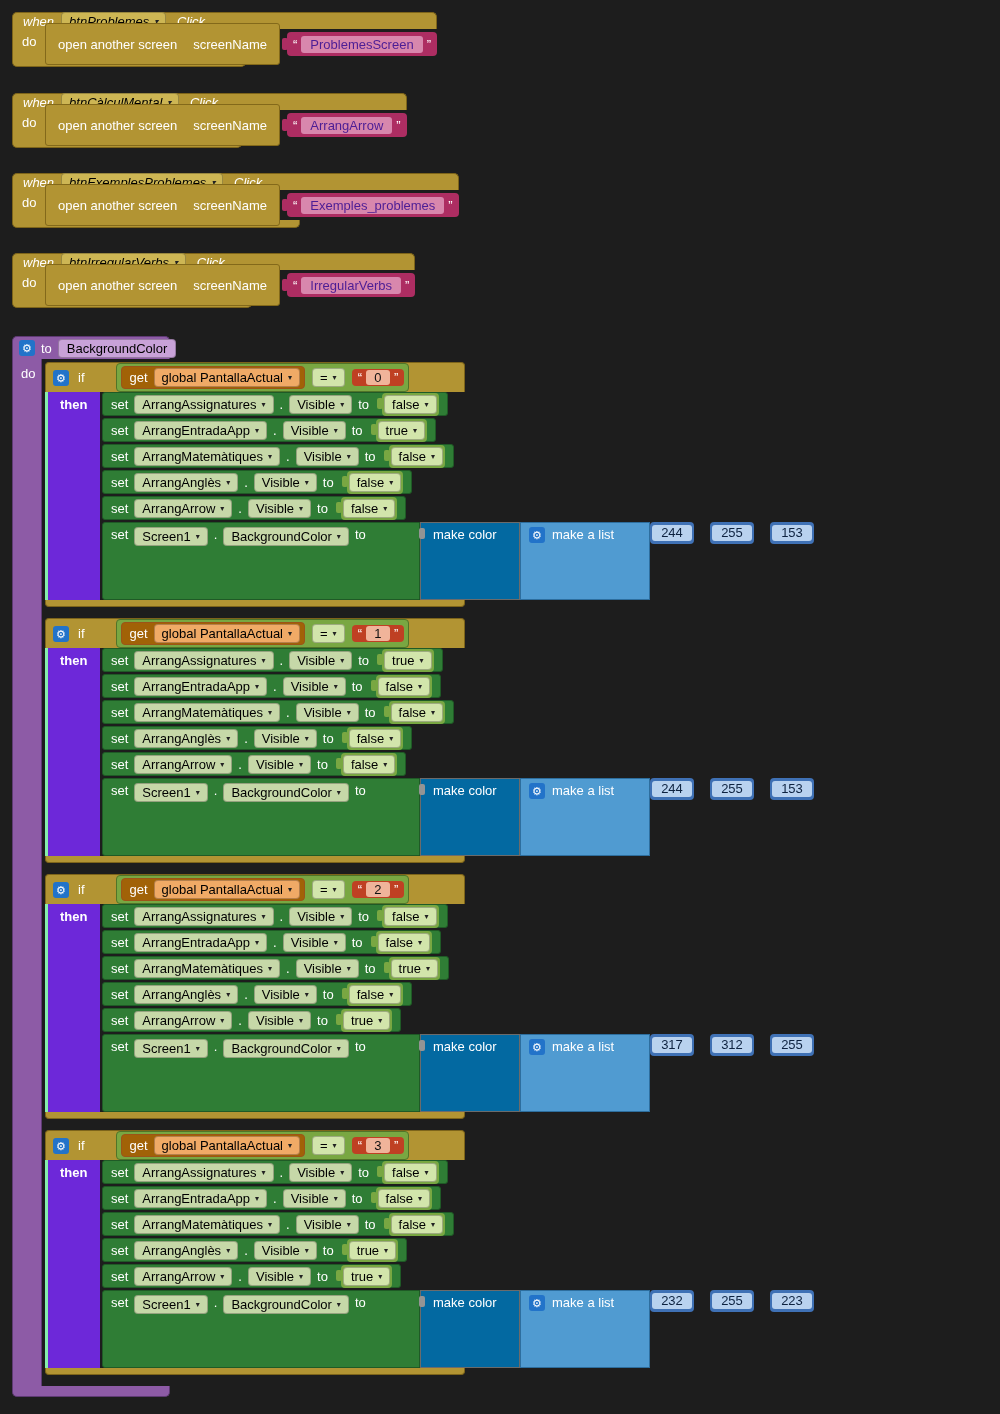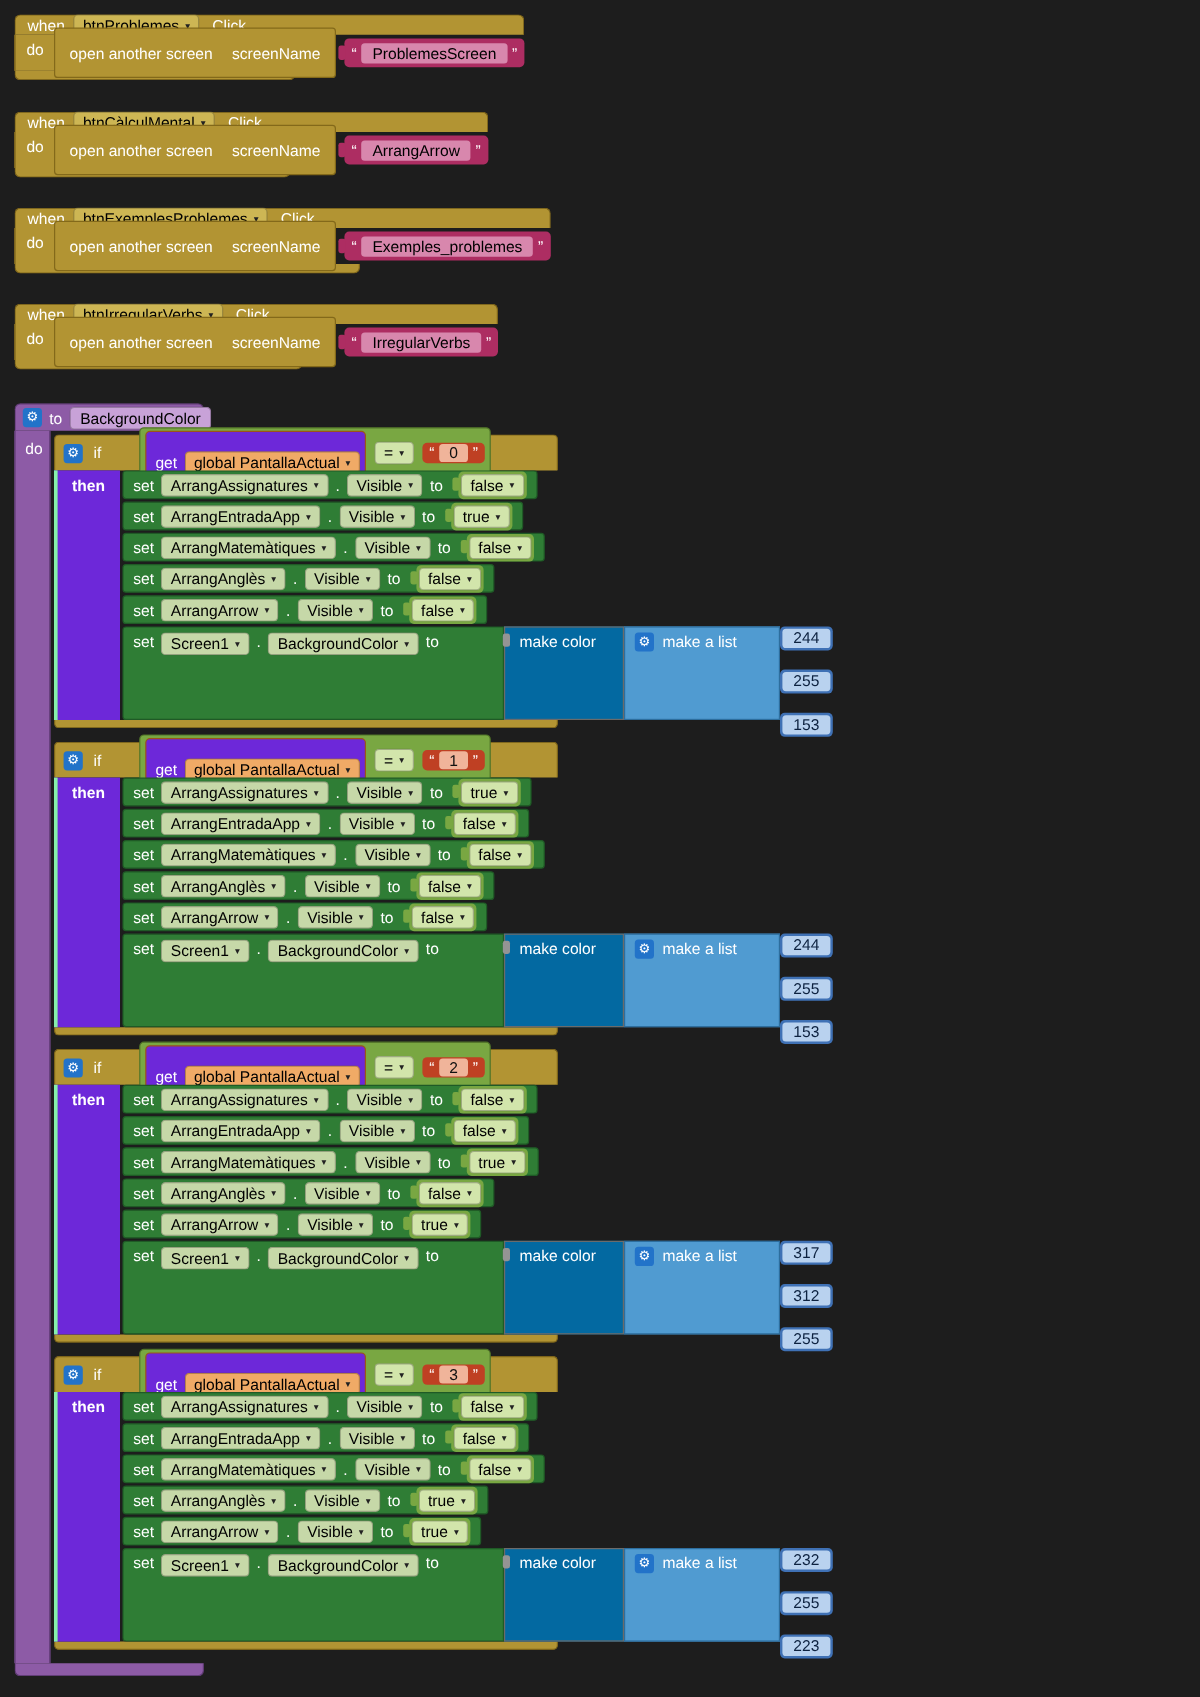--- a/index.html
+++ b/index.html
@@ -33,21 +33,21 @@
     background:#2273c9; border-radius:3px;
     color:#fff; font-size:11px; line-height:16px;
     display:inline-flex; align-items:center; justify-content:center;
   }
 
   
   .event { }
   .ev-header {
     background:#b29433; border:1px solid #7d641a; border-bottom:none;
     height:17px; display:flex; align-items:center; gap:7px;
-    padding:1px 10px; border-radius:5px 5px 0 0;
+    padding:1px 10px; border-radius:5px 5px 0 0;font-style:italic;
   }
   .ev-row { display:flex; align-items:center; height:30px; }
   .ev-do {
     width:33px; height:100%; background:#b29433;
     border-left:1px solid #7d641a; padding:5px 0 0 9px;
   }
   .stmt {
     height:42px; display:flex; align-items:center; gap:16px;
     padding:0 12px; background:#b29433;
     border:1px solid #83691a; border-radius:3px;
@@ -56,21 +56,21 @@
     height:24px; margin-left:7px; position:relative;
     display:flex; align-items:center; gap:4px;
     background:#ad2d62; border-radius:4px; padding:0 6px;
   }
   .str::before {
     content:""; position:absolute; left:-5px; top:6px;
     width:6px; height:12px; background:#ad2d62; border-radius:2px;
   }
   .q { color:#fff; font-size:13px; }
   .str-field {
-    background:#d887ad; color:#000000; border-radius:3px;
+    background:#d887ad; color:#4c1d95; border-radius:3px;
     padding:1px 9px; white-space:nowrap;
   }
   .ev-lip {
     height:8px; background:#b29433; border:1px solid #7d641a;
     border-top:none; border-radius:0 0 5px 5px;
   }
 
   
   .proc-header {
     width:158px; height:23px; background:#8d5ba6;
@@ -101,22 +101,22 @@
     display:flex; align-items:center; gap:9px; padding:0 12px 0 7px;
     border-radius:4px 4px 0 0; width:fit-content; min-width:420px;
   }
   .eq-block {
     display:flex; align-items:center; gap:7px;
     background:#79a742; border:1px solid #517428;
     border-radius:4px; padding:2px 4px; margin-left:22px;
   }
   .get-block {
     display:flex; align-items:center; gap:6px;
-    background:#6d28d9; border:1px solid #9c5418;
-    border-radius:4px; padding:16px 4px 1px 8px;
+    background:#a16207; border:1px solid #9c5418;
+    border-radius:4px; padding:1px 4px 1px 8px;
   }
   .val-red {
     display:flex; align-items:center; gap:4px;
     background:#bf4023; border-radius:4px; padding:1px 6px;
   }
   .red-field {
     background:#f0b49a; color:#111; border-radius:3px;
     padding:0 8px; min-width:24px; text-align:center;
   }
   .if-body { display:flex; align-items:stretch; }
@@ -156,21 +156,21 @@
     padding:4px 0 0 12px; position:relative;
   }
   .make-color::before {
     content:""; position:absolute; left:-2px; top:5px;
     width:6px; height:11px; background:#949494; border-radius:2px;
   }
   .make-list {
     width:130px; background:#509bd1; border:1px solid #2d6e9e;
     display:flex; align-items:flex-start; gap:7px; padding:4px 8px;
   }
-  .num-col { display:flex; flex-direction:column; gap:16px; }
+  .num-col { display:flex; flex-direction:row; gap:16px; }
   .num {
     background:#3f71b5; border-radius:4px; padding:2px;
     width:44px; height:22px; display:flex; align-items:center;
   }
   .num-field {
     background:#b9d2ef; color:#0d2240; border-radius:3px;
     flex:1; text-align:center; line-height:16px;
   }
 </style>
 </head>

